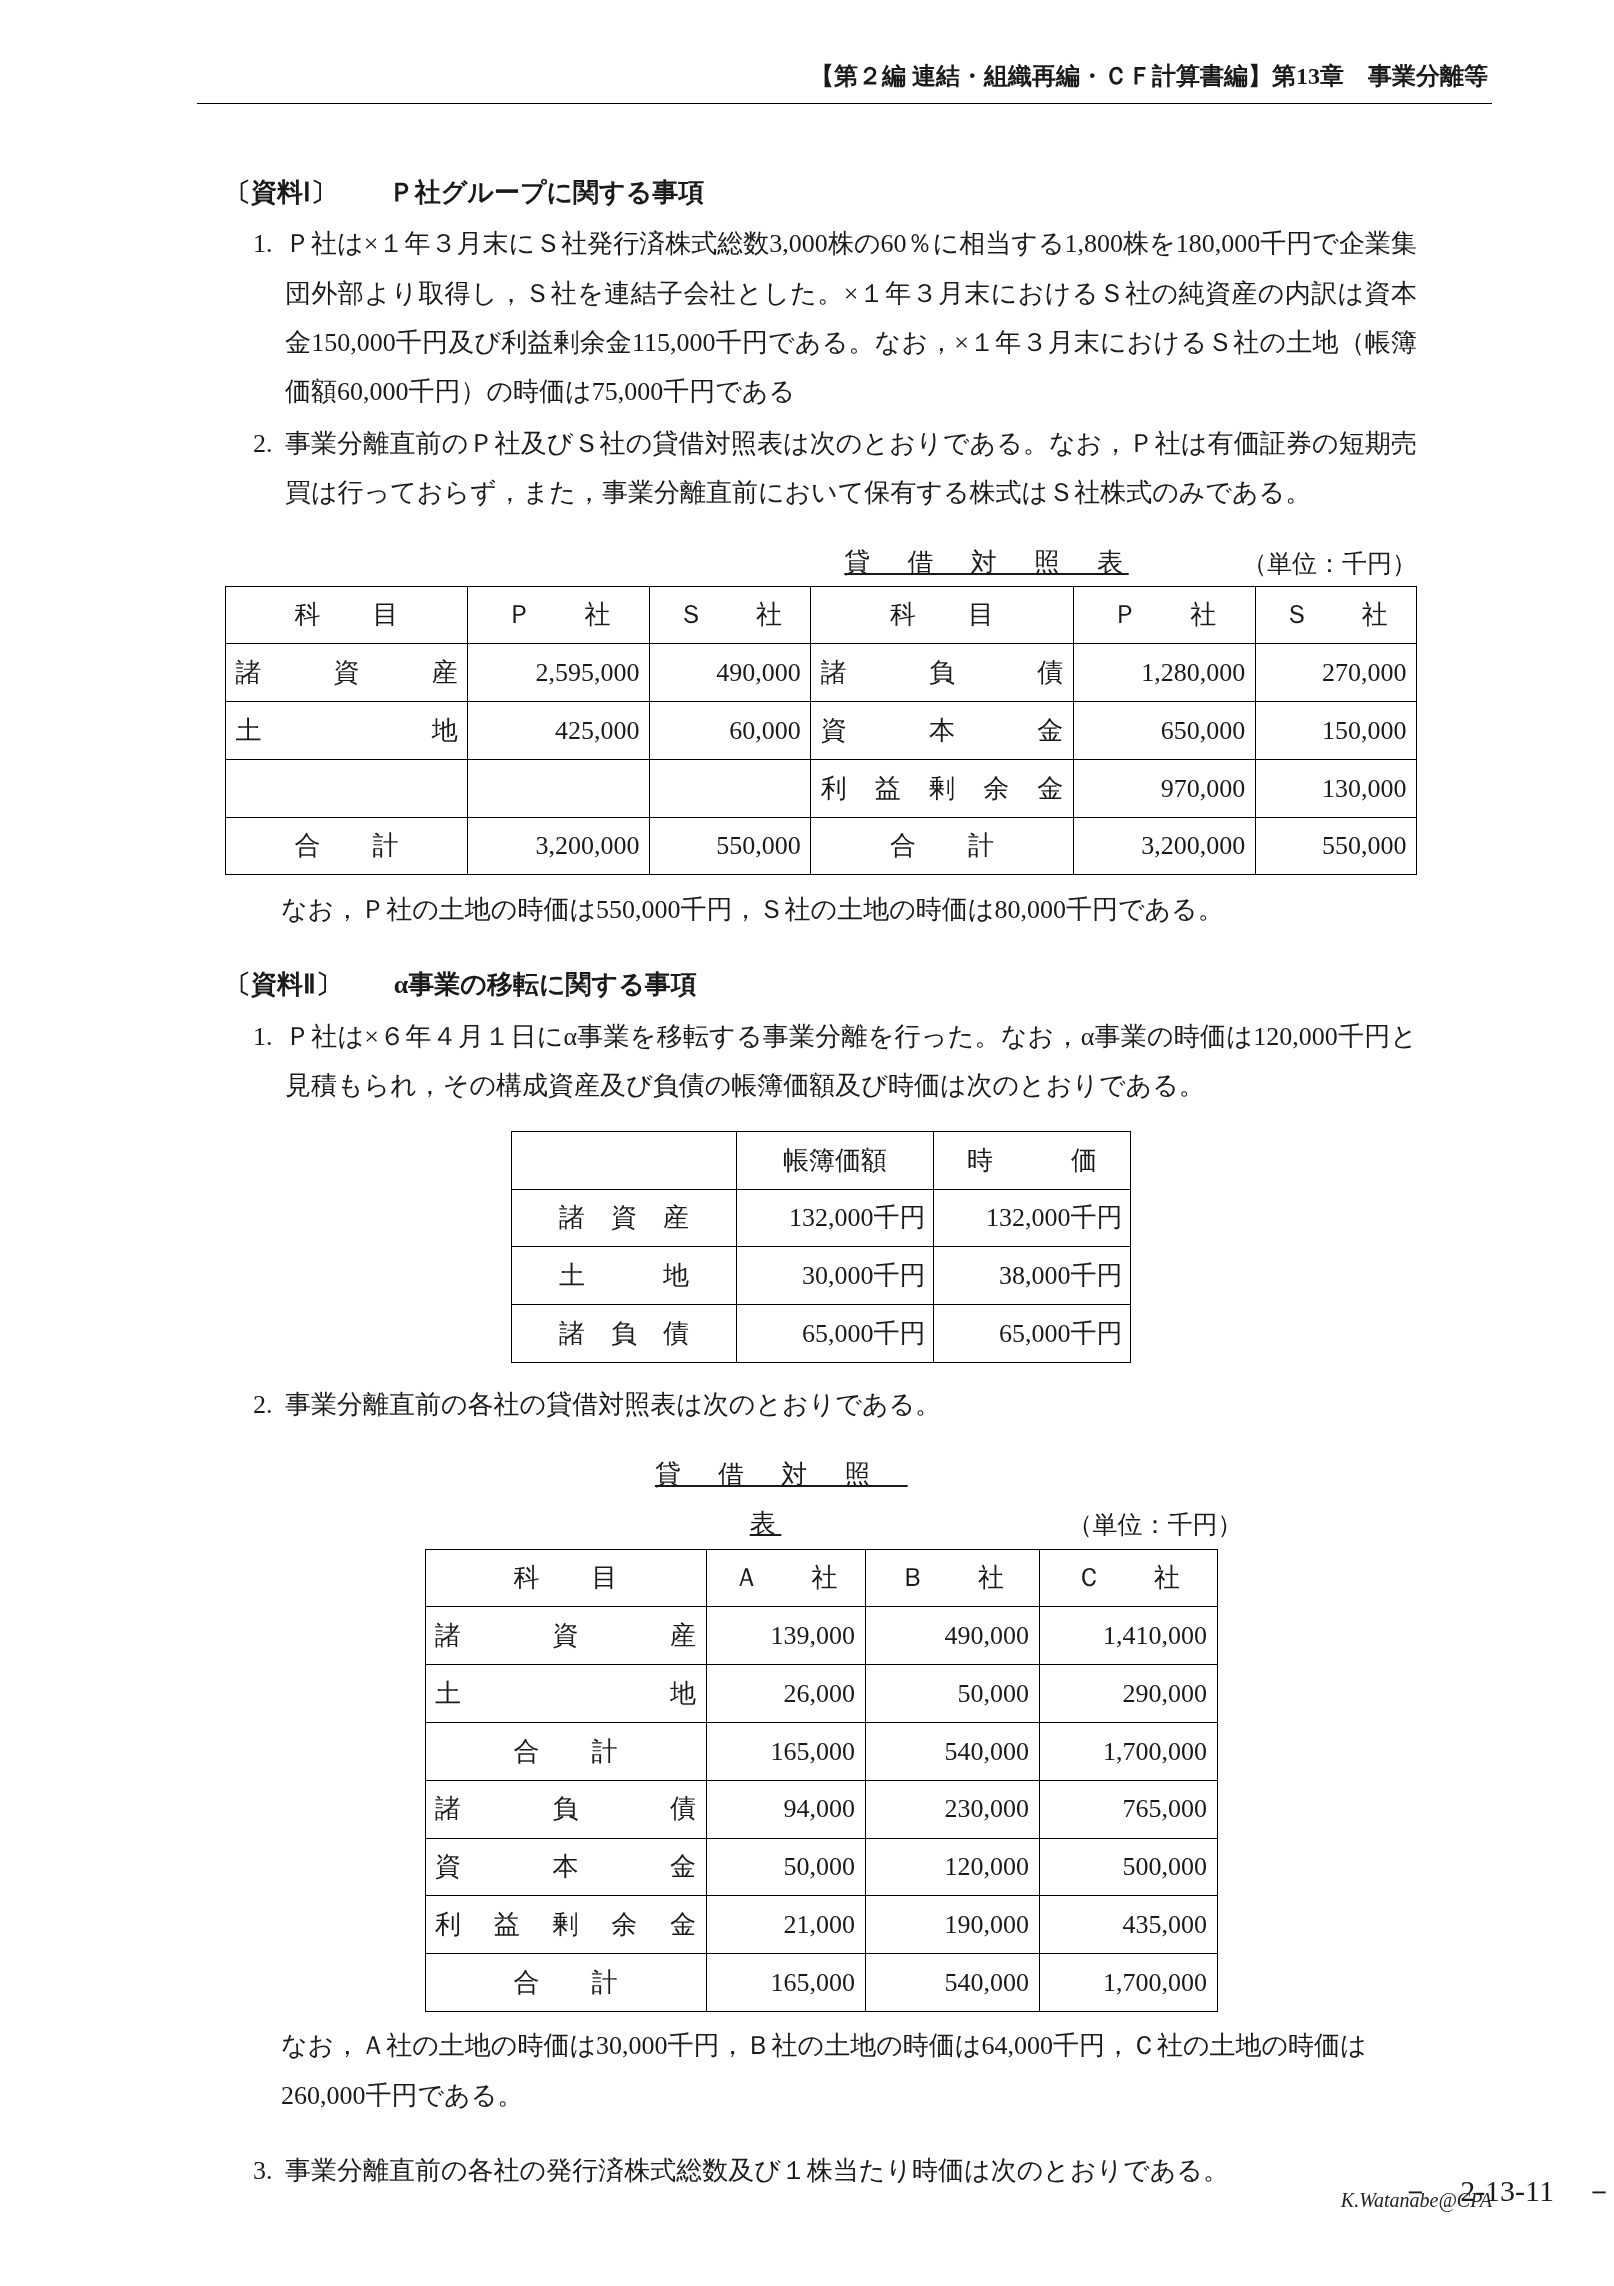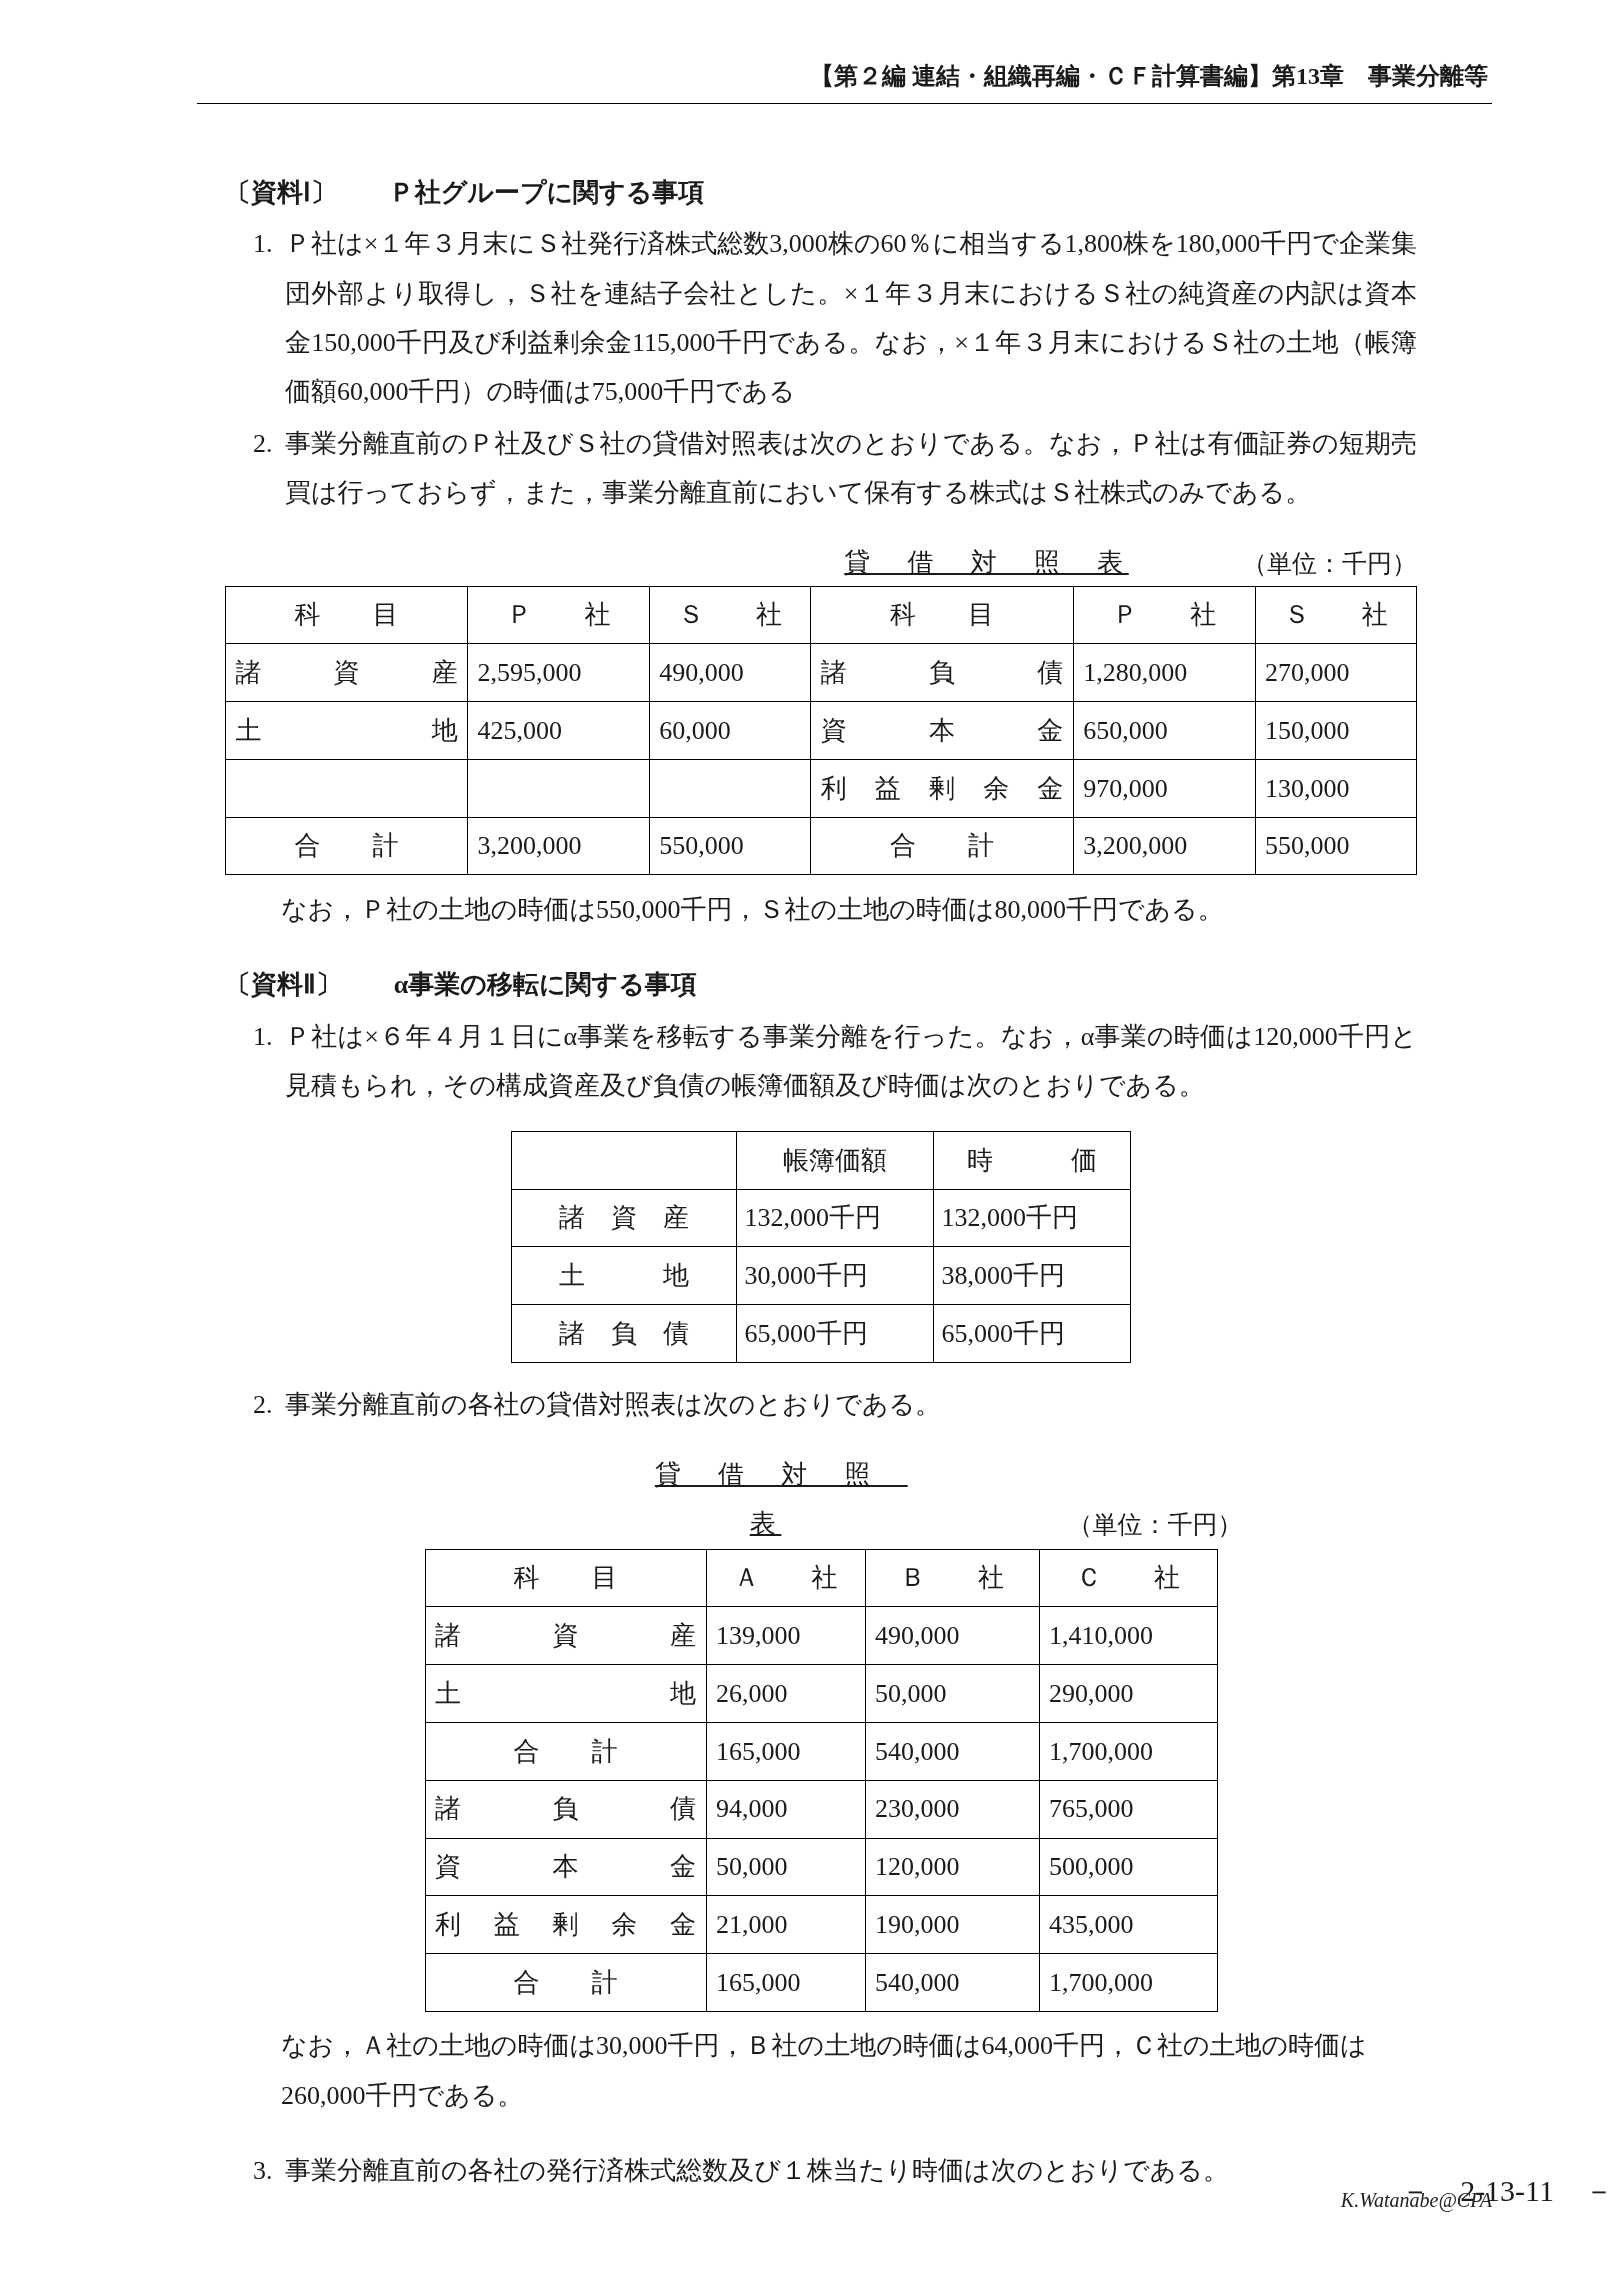--- a/index.html
+++ b/index.html
@@ -72,21 +72,21 @@
   }
   .tbl-caption .center-title{
     flex:1;
     text-align:center;
     letter-spacing:5.6px;
     text-decoration:underline;
   }
   .unit{
     font-size:25px;
   }
-  .r{}
+  .r{text-align:right;}
   .c{text-align:center;}
   .dist{text-align:justify;text-align-last:justify;}
   .narrow td{padding:3.7px 7.5px;}
   .footnote{
     margin:9.4px 0 26px 56px;
   }
   .footer-page{
     position:absolute;
     bottom:67px;
     left:0;

